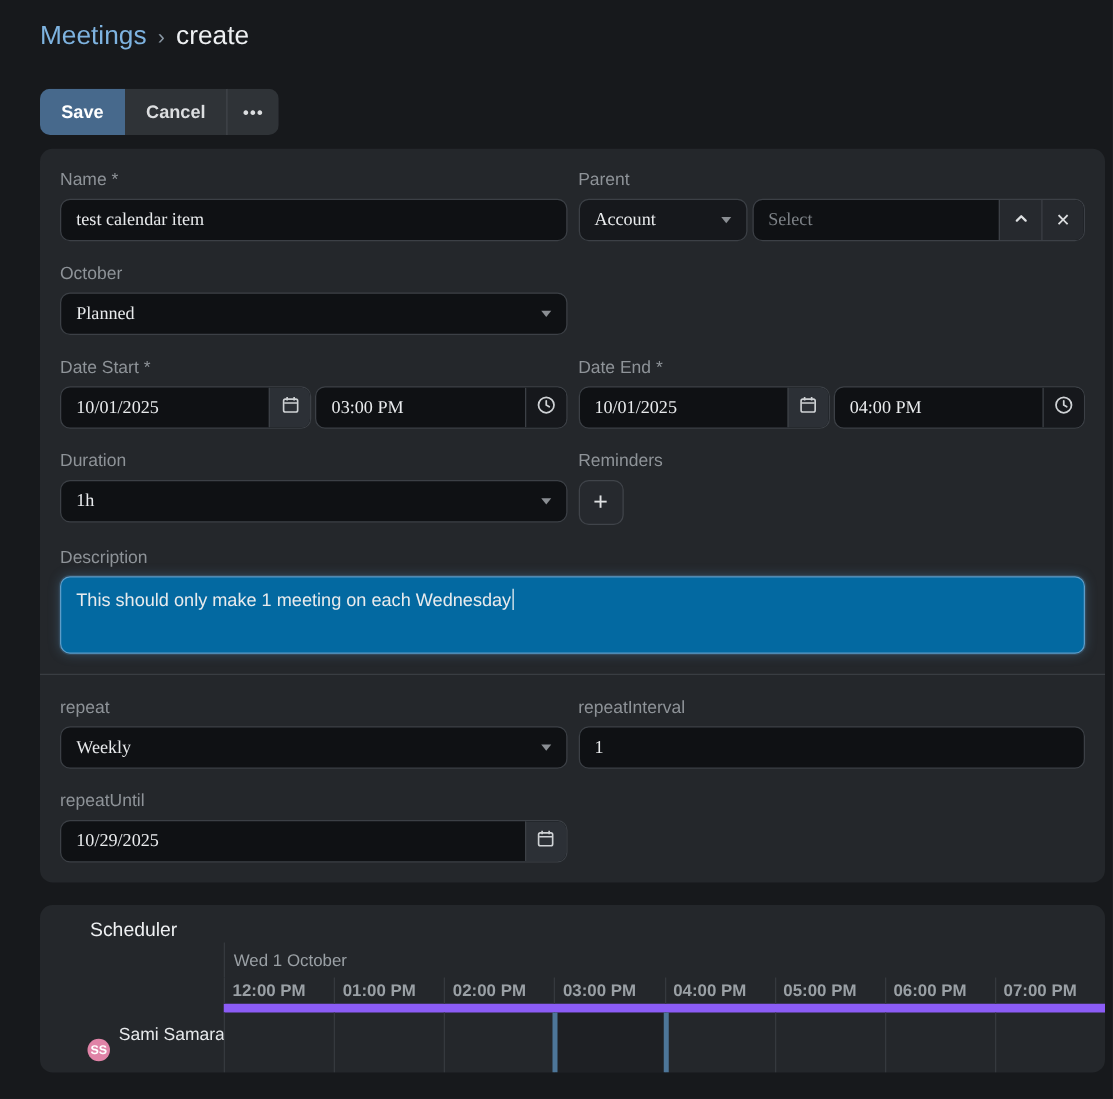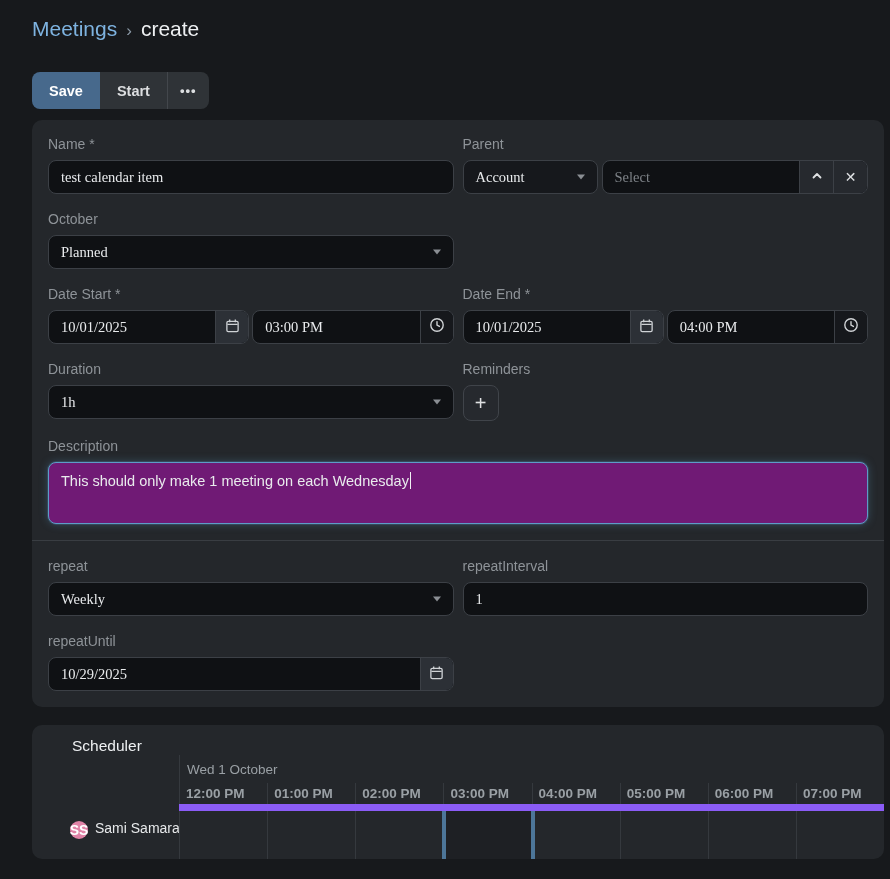--- a/index.html
+++ b/index.html
@@ -61,21 +61,21 @@
   .parent-group { flex: 1; }
   .parent-group .input { flex: 1; }
   .mini-btn { width: 34px; flex: none; display: flex; align-items: center; justify-content: center;
               background: #26292e; border-left: 1px solid #3c4046; cursor: pointer;
               color: #dfe1e3; font-size: 14px; }
 
   .plus-btn { width: 36px; height: 36px; border-radius: 8px; background: #26292e;
               border: 1px solid #40444a; color: #dfe1e3; font-size: 20px; line-height: 1;
               display: flex; align-items: center; justify-content: center; cursor: pointer; }
 
-  .textarea { min-height: 62px; background: #701a75; border: 1px solid #5d9cc8; border-radius: 8px;
+  .textarea { min-height: 62px; background: #0369a1; border: 1px solid #5d9cc8; border-radius: 8px;
               padding: 9px 12px; font-size: 14.5px; color: #e9ebed;
               box-shadow: 0 0 0 1px rgba(93,156,200,0.18), 0 0 9px rgba(93,156,200,0.35); }
   .text-caret { display: inline-block; width: 1.5px; height: 17px; background: #f0f2f4;
                 margin-left: 1px; vertical-align: -3px; }
 
   .divider { border: none; border-top: 1px solid #393d42; margin: 16px -16px 0; }
 
   
   .sched-panel { margin-top: 18px; height: 134px; overflow: hidden; }
   .sch-title { padding: 12px 16px 0; font-size: 15.5px; color: #eef0f2; height: 30px; }
@@ -86,42 +86,42 @@
   .sch-time-row { height: 28px; }
   .sch-time-area { flex: 1; display: flex; border-bottom: 7px solid #8b5cf6; font-weight: bold; }
   .sch-col { flex: 1; border-left: 1px solid #35393e; display: flex; align-items: center;
              padding-left: 6px; color: #9aa0a5; font-size: 13.5px; overflow: hidden;
              white-space: nowrap; }
   .sch-body-row { height: 48px; }
   .sch-name-cell { width: 123px; flex: none; display: flex; align-items: flex-start;
                    padding: 9px 4px 0 14px; gap: 7px; }
   .avatar { width: 18px; height: 18px; border-radius: 50%; background: #e083a7; flex: none;
             display: flex; align-items: center; justify-content: center;
-            color: #fff; font-size: 14px; font-weight: 700; margin-top: 1px; }
+            color: #fff; font-size: 10px; font-weight: 700; margin-top: 12px; }
   .attendee-name { font-size: 14px; color: #e7e9eb; white-space: nowrap; }
   .sch-cells { flex: 1; display: flex; }
   .sch-cell { flex: 1; border-left: 1px solid #35393e; position: relative; cursor: pointer; }
   .sch-cell.event-range { background: rgba(0,0,0,0.16); }
   .marker { position: absolute; top: 0; bottom: 0; width: 4px; left: -2px;
             background: #4d7699; z-index: 2; }
 </style>
 </head>
 <body>
 
 
 
 
 <div class="breadcrumb">
   <span class="crumb-parent">Meetings</span><span class="crumb-sep">›</span><span class="crumb-current">create</span>
 </div>
 
 
 <div class="toolbar">
   <button class="btn btn-save">Save</button>
-  <button class="btn btn-cancel">Start</button>
+  <button class="btn btn-cancel">Cancel</button>
   <button class="btn btn-more">
       <span>•••</span>
     </button>
 </div>
 
 
 <div class="panel form-panel">
 
   <div class="row first">
     <div class="field">

